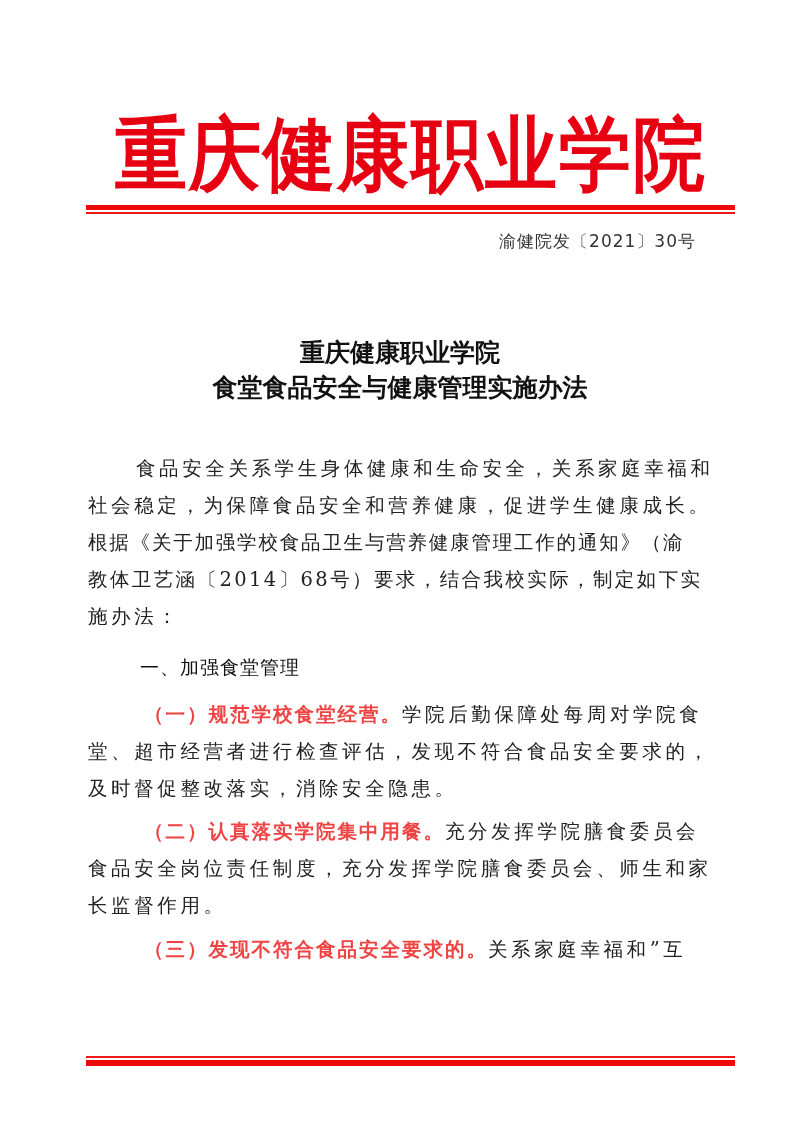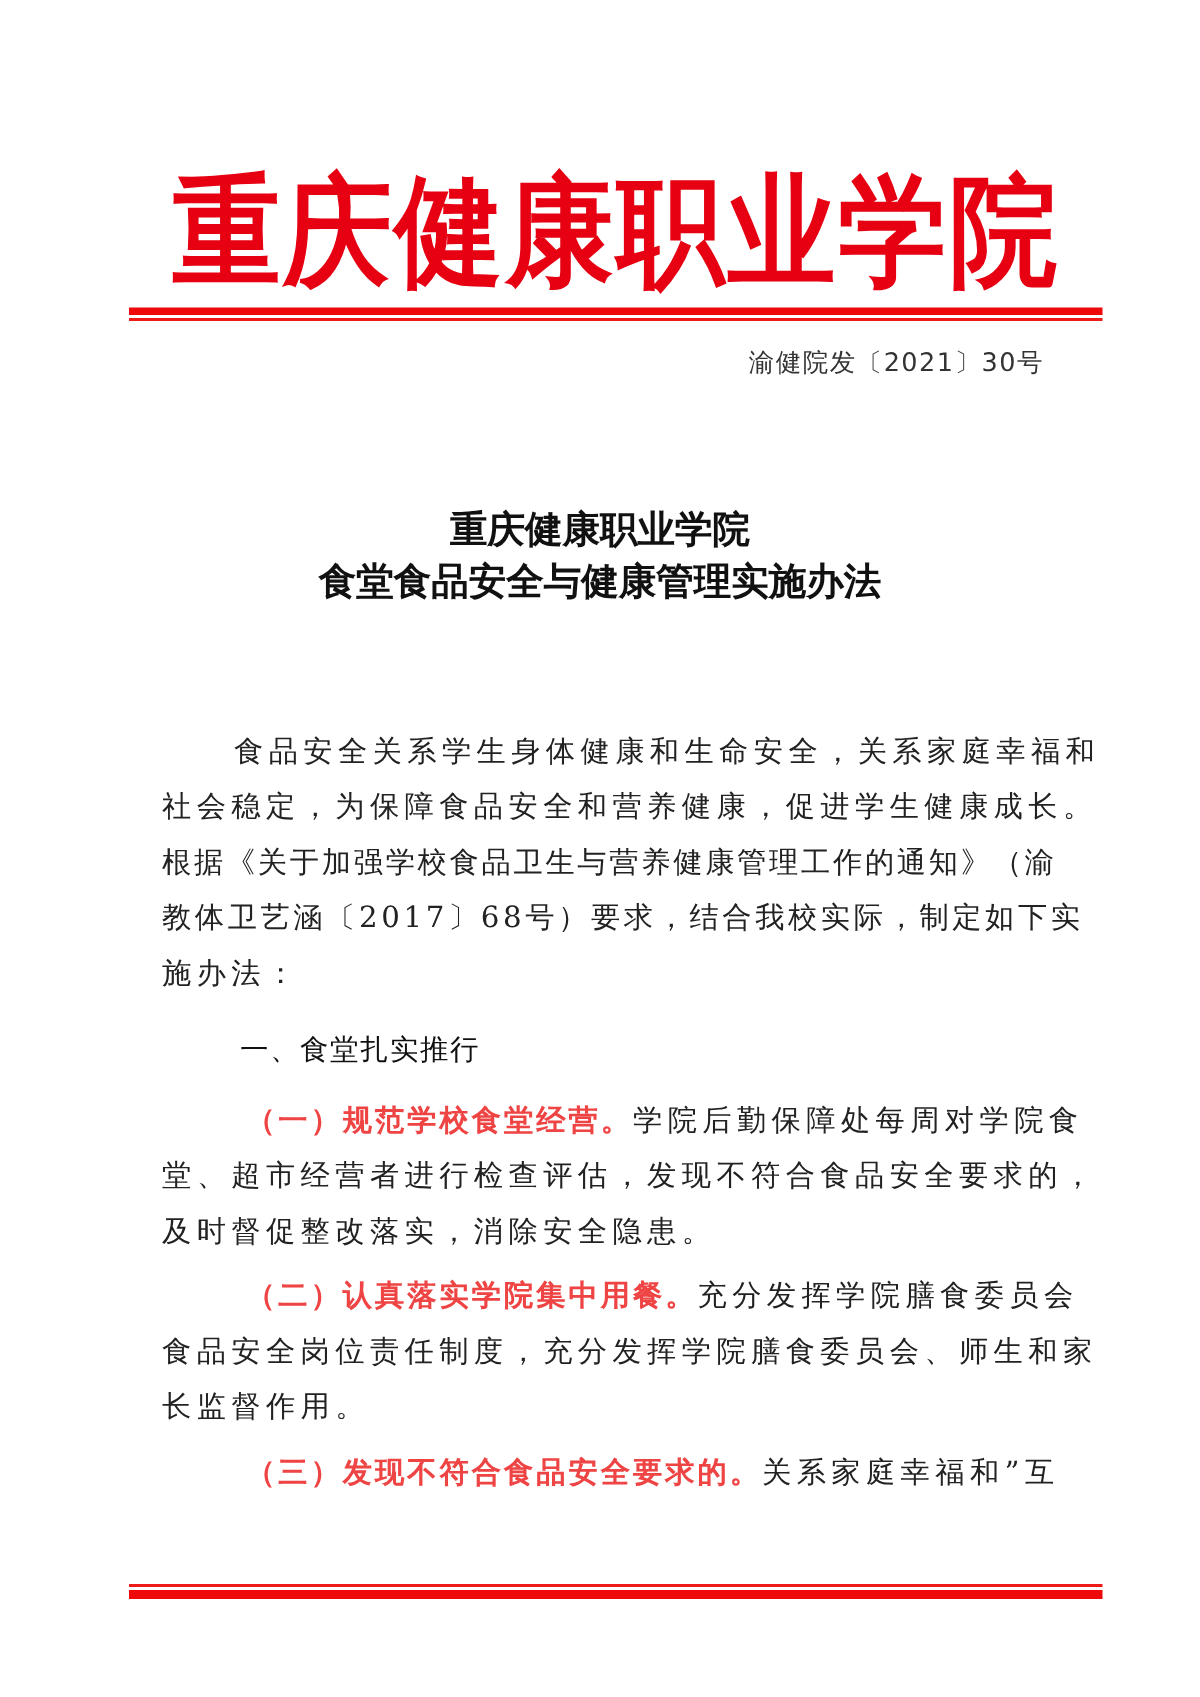--- a/index.html
+++ b/index.html
@@ -23,23 +23,23 @@
     text-align:center;
   }
   .title {
     position:absolute; left:0; width:800px; text-align:center;
     font-family:"DejaVu Serif", serif; font-weight:bold; color:#111;
     font-size:25px; line-height:38px;
   }
   .t1 { top:334px; }
   .t2 { top:369px; }
   .body {
-    position:absolute; left:108px; width:606px;
+    position:absolute; left:88px; width:606px;
     font-family:"DejaVu Serif", serif; font-size:19.5px; color:#222;
-    letter-spacing:3.6px; white-space:nowrap;margin-top:32px;
+    letter-spacing:3.6px; white-space:nowrap;
   }
   .heading {
     font-family:"DejaVu Sans", sans-serif; font-size:19px; color:#111;
     letter-spacing:1px;
   }
   .bold { font-weight:bold; color:#ef4444; letter-spacing:2px; }
 </style>
 </head>
 <body>
 
@@ -48,24 +48,24 @@
 <div class="rule top-thin"></div>
 
 <div class="docno">渝健院发〔2021〕30号</div>
 
 <div class="title t1">重庆健康职业学院</div>
 <div class="title t2">食堂食品安全与健康管理实施办法</div>
 
 <div class="body" style="top:455px; padding-left:48px; width:558px;">食品安全关系学生身体健康和生命安全，关系家庭幸福和</div>
 <div class="body" style="top:492px;">社会稳定，为保障食品安全和营养健康，促进学生健康成长。</div>
 <div class="body" style="top:529px; letter-spacing:1.8px;">根据《关于加强学校食品卫生与营养健康管理工作的通知》（渝</div>
-<div class="body" style="top:566px; letter-spacing:2.4px;">教体卫艺涵〔2017〕68号）要求，结合我校实际，制定如下实</div>
+<div class="body" style="top:566px; letter-spacing:2.4px;">教体卫艺涵〔2014〕68号）要求，结合我校实际，制定如下实</div>
 <div class="body" style="top:603px;">施办法：</div>
 
-<div class="body heading" style="top:655px; padding-left:52px;">一、食堂扎实推行</div>
+<div class="body heading" style="top:655px; padding-left:52px;">一、加强食堂管理</div>
 
 <div class="body" style="top:701px; padding-left:56px;">
   <span class="bold">（一）规范学校食堂经营。</span><span>学院后勤保障处每周对学院食</span>
 </div>
 <div class="body" style="top:738px;">堂、超市经营者进行检查评估，发现不符合食品安全要求的，</div>
 <div class="body" style="top:775px;">及时督促整改落实，消除安全隐患。</div>
 
 <div class="body" style="top:818px; padding-left:56px;">
   <span class="bold">（二）认真落实学院集中用餐。</span><span>充分发挥学院膳食委员会</span>
 </div>

